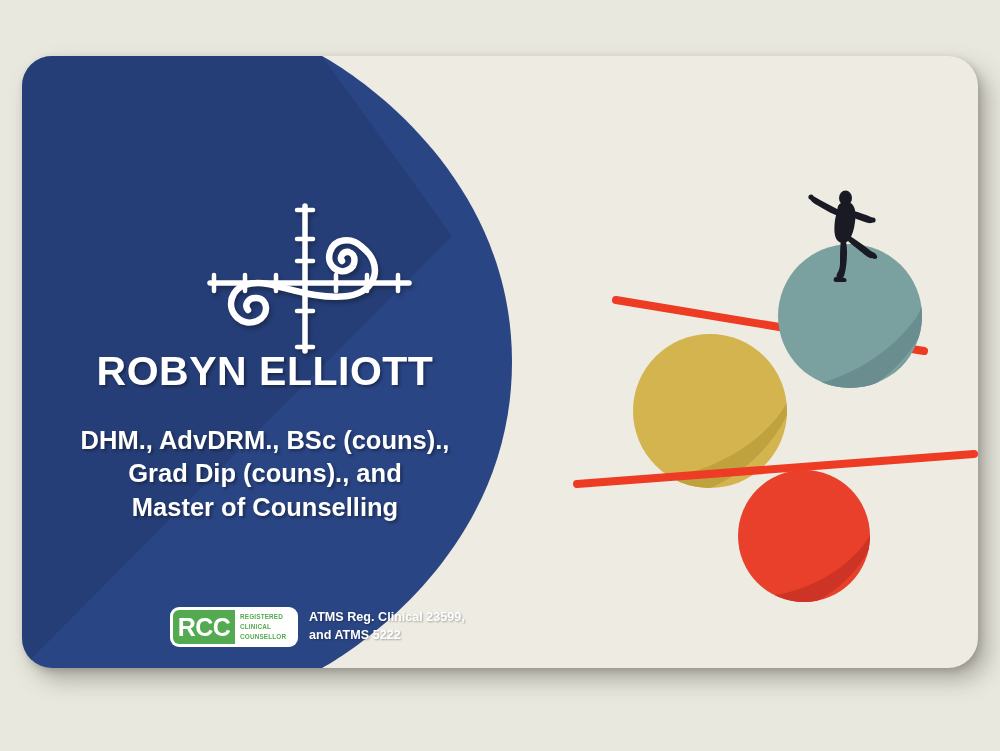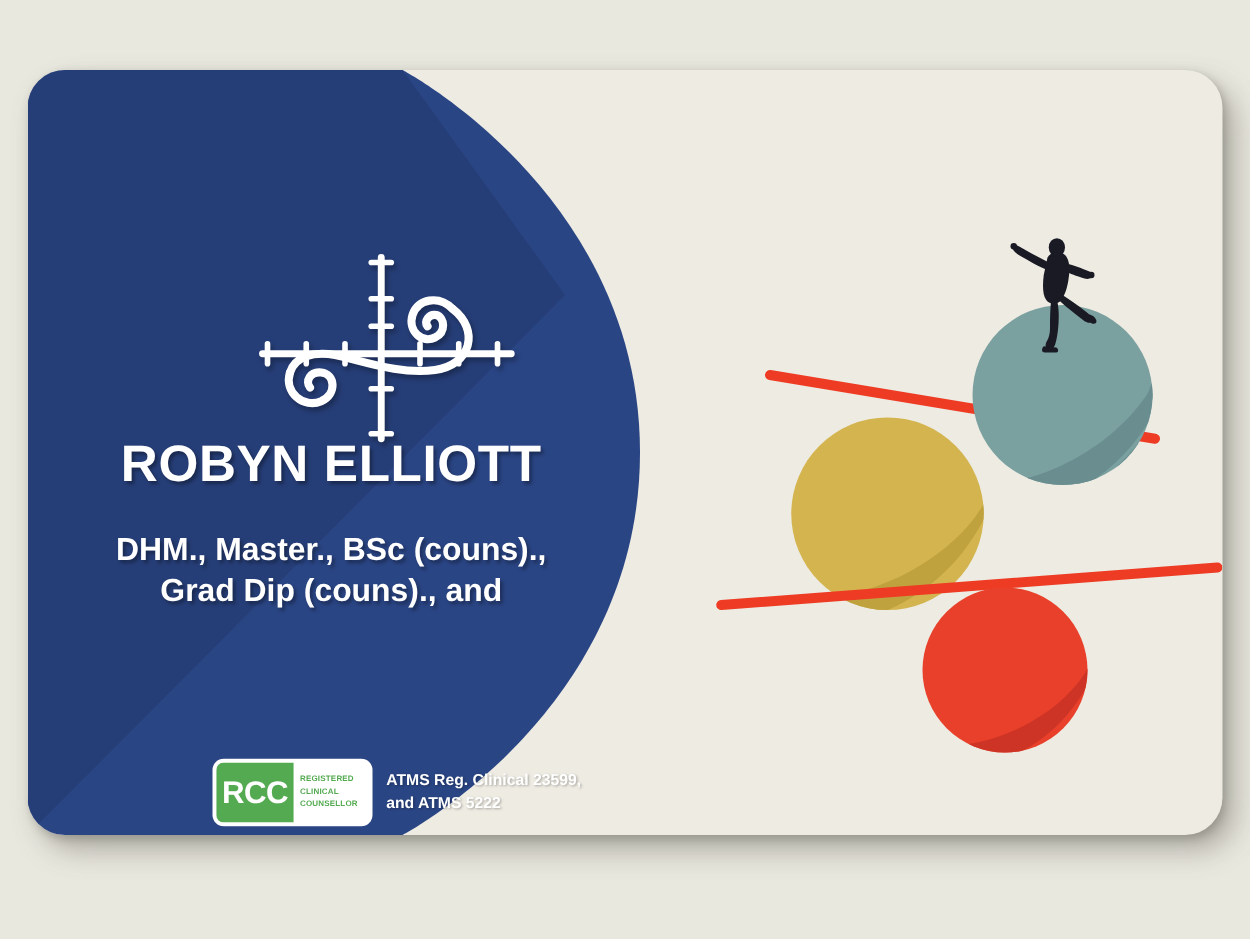--- a/index.html
+++ b/index.html
@@ -88,21 +88,21 @@
   .accred-row {
     position: absolute;
     left: 148px;
     top: 551px;
     display: flex;
     align-items: center;
     gap: 11px;
   }
   .rcc-badge {
     width: 128px;
-    height: 54px;
+    height: 40px;
     border-radius: 9px;
     background: #ffffff;
     padding: 3px;
     box-sizing: border-box;
     display: flex;
     overflow: hidden;
   }
   .rcc-badge-inner {
     display: flex;
     width: 100%;
@@ -215,22 +215,23 @@
                    C39,130 55,143 69,137
                    C82,131 80,115 69,114
                    C60,113 56,121 60,126"></path>
         </g>
       </svg>
     </div>
 
     <div class="name-block">
       <div class="card-name">ROBYN ELLIOTT</div>
       <div class="credentials">
-        <div>DHM., Master., BSc (couns).,</div>
+        <div>DHM., AdvDRM., BSc (couns).,</div>
         <div>Grad Dip (couns)., and</div>
+        <div>Master of Counselling</div>
       </div>
     </div>
 
     <div class="accred-row">
       <div class="rcc-badge">
         <div class="rcc-badge-inner">
           <div class="rcc-green">RCC</div>
           <div class="rcc-white">
             <span>REGISTERED</span>
             <span>CLINICAL</span>

